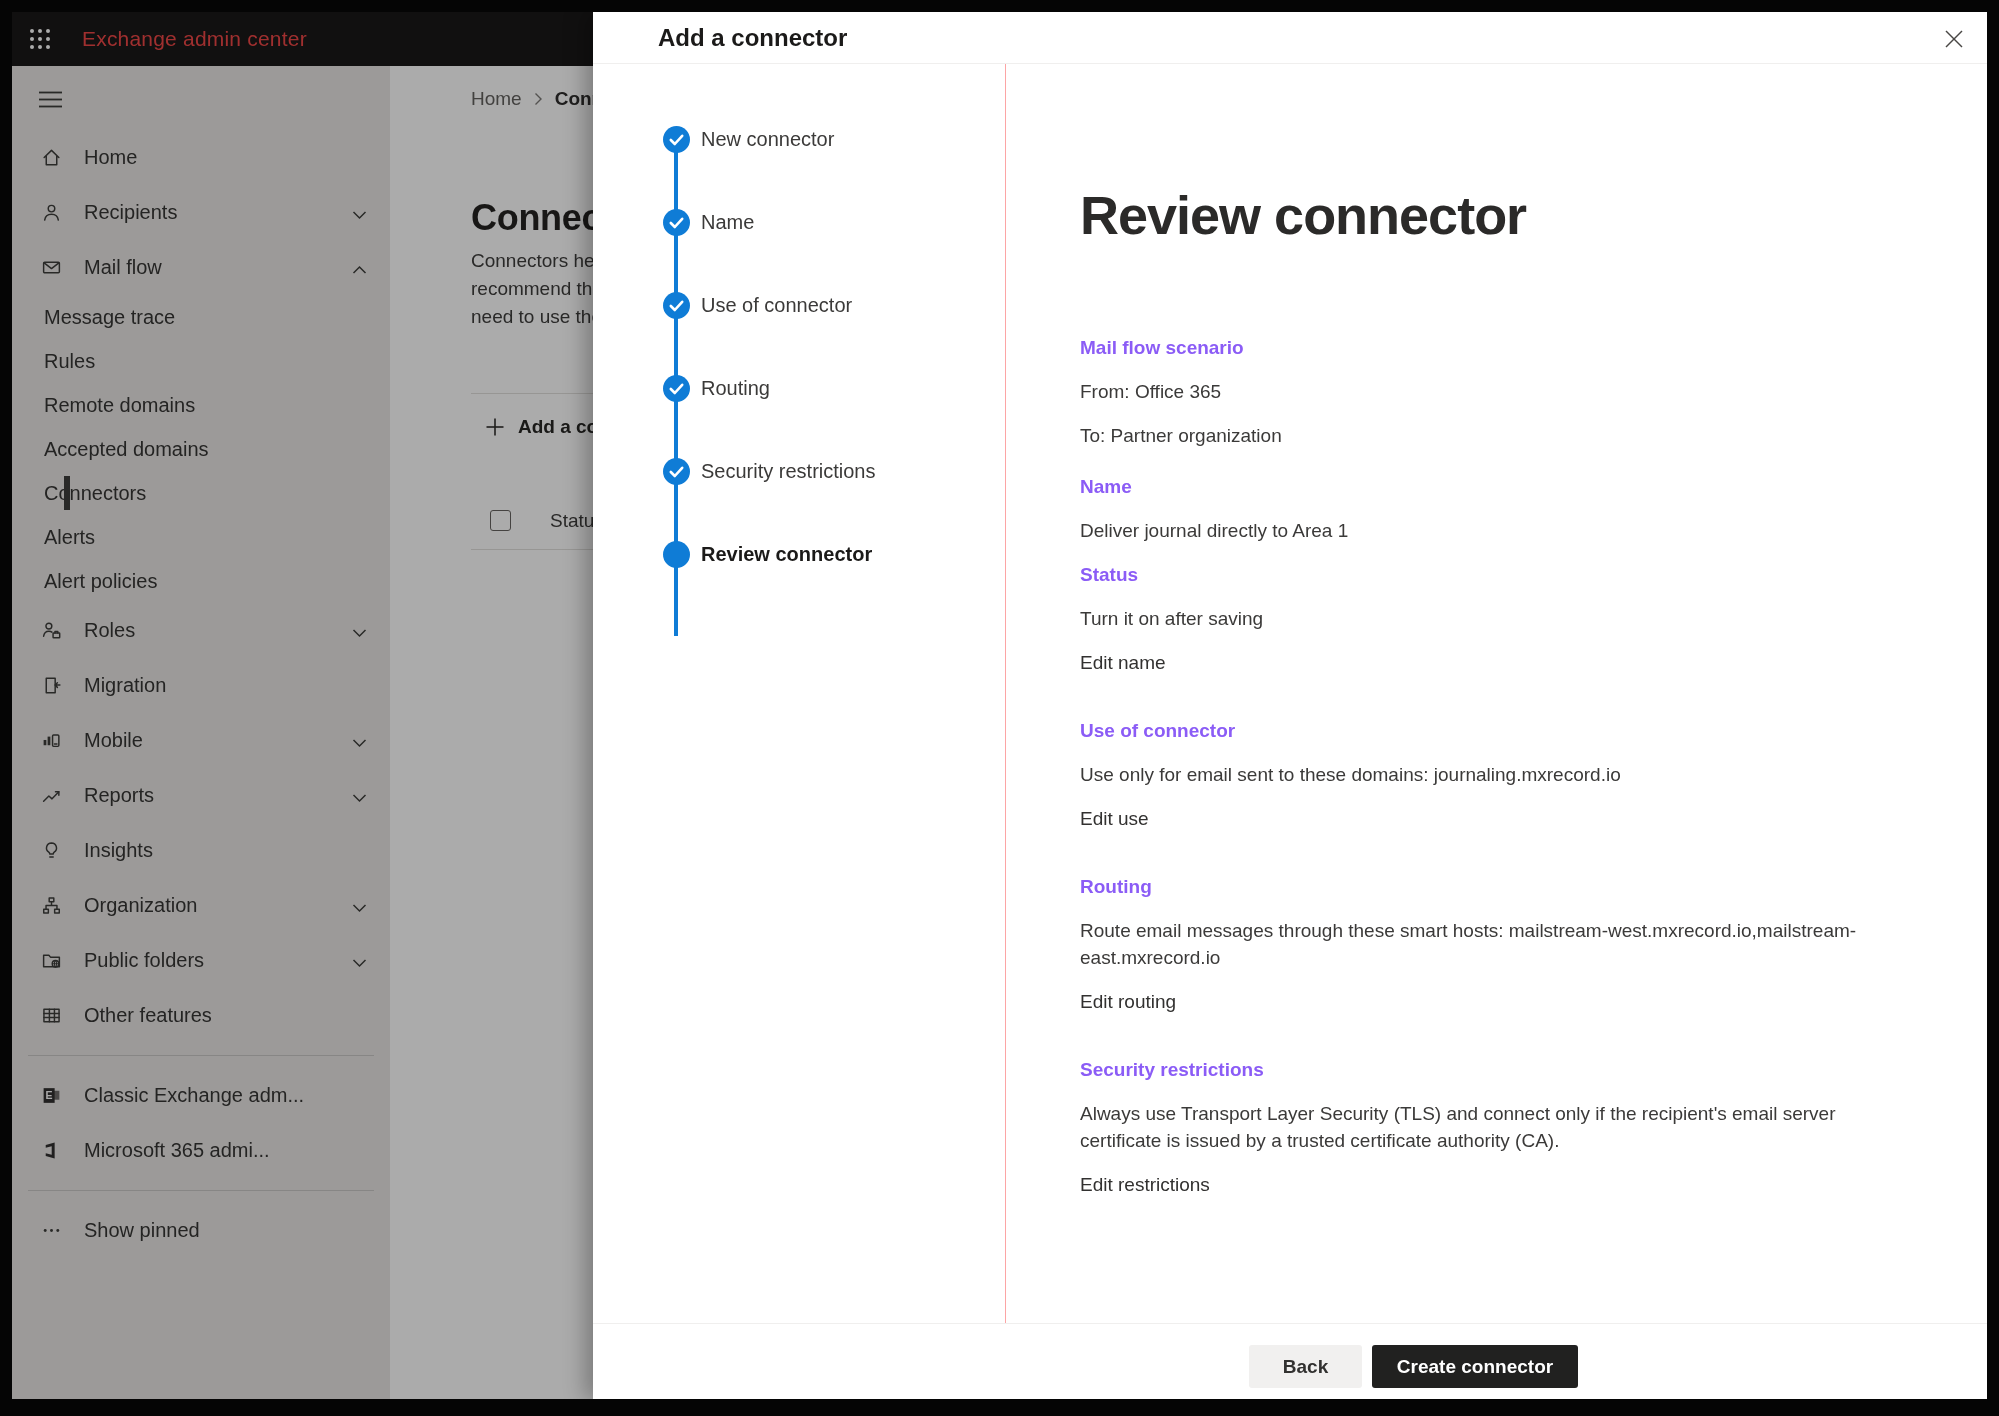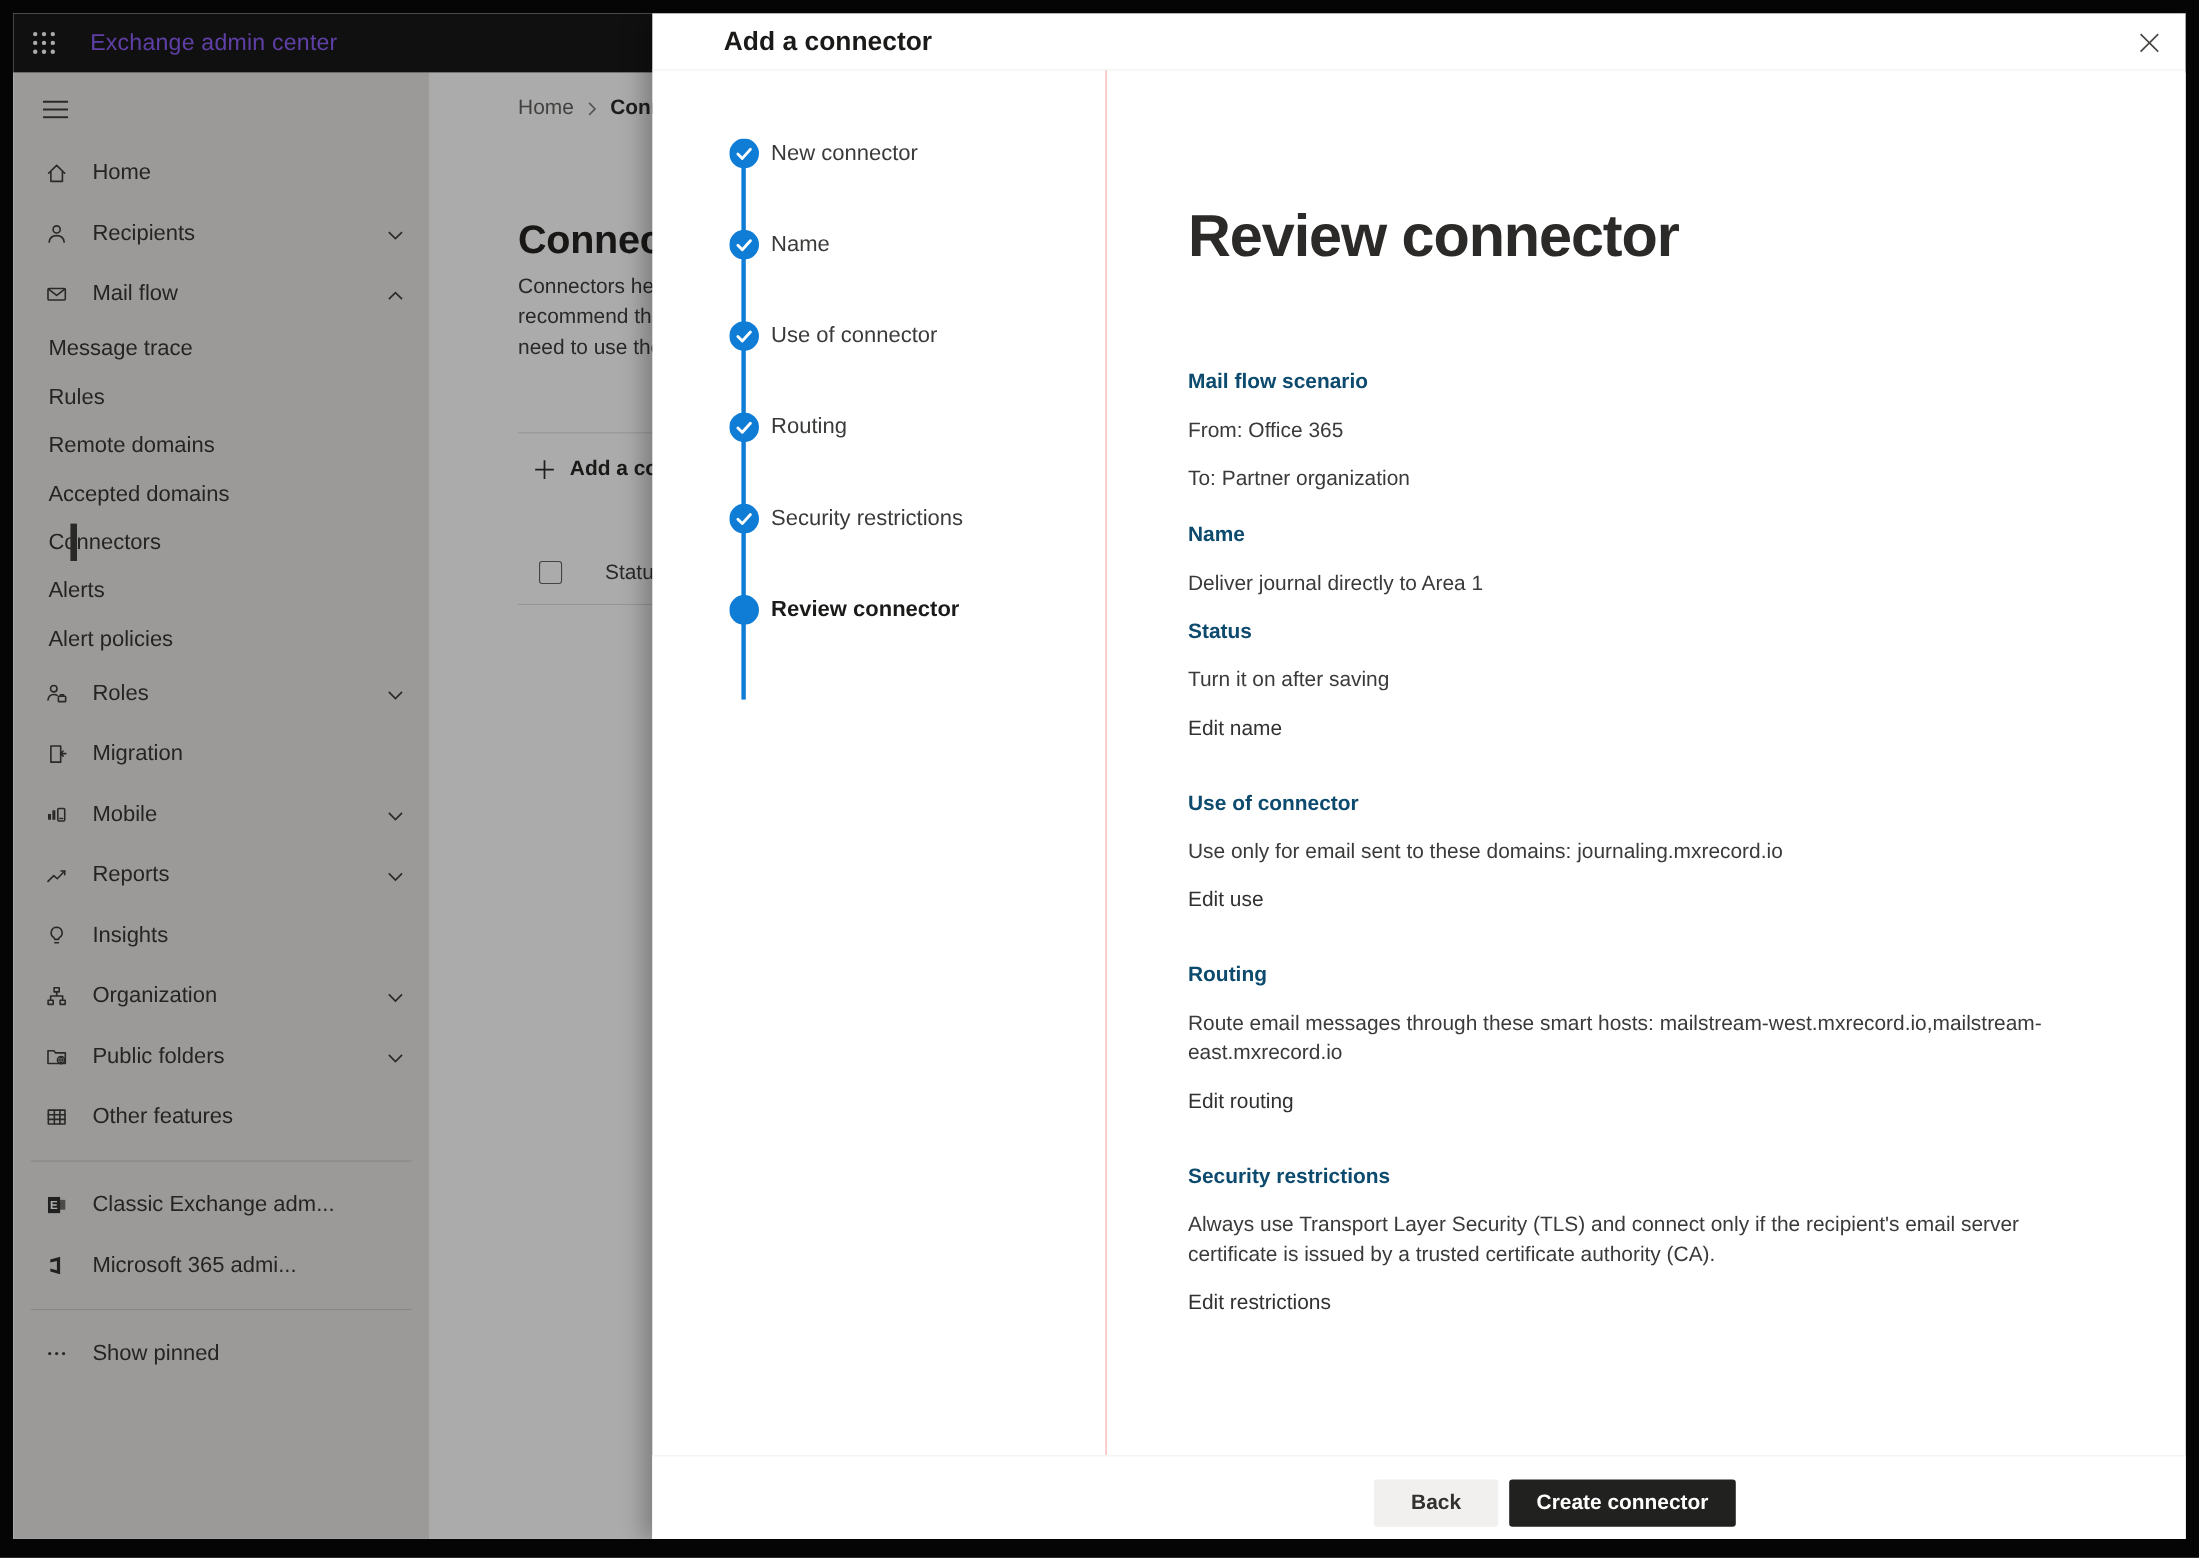--- a/index.html
+++ b/index.html
@@ -2,21 +2,21 @@
 <html style="--accent: #0f7cd6;"><head>
 <meta charset="utf-8">
 <style>
   * { margin:0; padding:0; box-sizing:border-box; }
   html,body { width:1999px; height:1416px; background:#050505; font-family:"Liberation Sans","DejaVu Sans",sans-serif; }
   .app { position:absolute; left:12px; top:12px; width:1975px; height:1387px; background:#ffffff; overflow:hidden; }
 
   
   .topbar { position:absolute; left:0; top:0; width:100%; height:54px; background:#161514; display:flex; align-items:center; z-index:1; }
   .waffle { width:56px; height:54px; background:transparent; border:none; display:flex; align-items:center; justify-content:center; cursor:pointer; }
-  .topbar-title { color:#8b5cf6; font-size:21px; letter-spacing:.2px; margin-left:14px; }
+  .topbar-title { color:#ef4444; font-size:21px; letter-spacing:.2px; margin-left:14px; }
 
   
   .sidebar { position:absolute; left:0; top:54px; width:378px; bottom:0; background:#e8e6e4; padding-top:10px; overflow:hidden; z-index:1; }
   .hamburger { height:46px; width:100%; border:none; background:transparent; display:flex; align-items:center; padding-left:27px; cursor:pointer; }
   .nav-spacer { height:8px; }
   .nav-row { height:55px; display:flex; align-items:center; padding-left:29px; position:relative; font-size:20px; color:#333231; cursor:pointer; }
   .nav-row .nico { width:21px; height:21px; margin-right:22px; flex:none; display:flex; align-items:center; }
   .nav-row.sub { height:44px; padding-left:32px; }
   .nav-row.sub.selected::before { content:''; position:absolute; left:52px; top:5px; bottom:5px; width:6px; background:#3a3a39; }
   .nav-chev { position:absolute; right:23px; top:50%; transform:translateY(-50%); }
@@ -49,21 +49,21 @@
   .steps-line { position:absolute; left:81px; top:76px; width:4px; height:496px; background:var(--accent,#0f7cd6); }
   .step { position:relative; height:83px; display:flex; align-items:flex-start; gap:11px; }
   .step-bullet { width:27px; height:27px; flex:none; }
   .step-label { font-size:20px; line-height:27px; color:#3b3a39; }
   .step.current .step-label { font-weight:700; color:#1b1a19; }
 
   .review { position:absolute; left:414px; top:52px; right:0; bottom:76px; padding:120px 0 0 73px; overflow:hidden; }
   .rv-title { font-size:54px; line-height:62px; font-weight:700; color:#2b2a29; letter-spacing:-1px; margin:0 0 88px; }
   .rv-body { width:778px; }
   .rv-section { margin-bottom:24px; }
-  .rv-h { font-size:19px; line-height:27px; font-weight:700; color:#0c4a6e; margin:0 0 17px; }
+  .rv-h { font-size:19px; line-height:27px; font-weight:700; color:#8b5cf6; margin:0 0 17px; }
   .rv-t { font-size:19px; line-height:27px; color:#3b3a39; margin:0 0 17px; }
   .rv-link { display:inline-block; font-size:19px; line-height:27px; color:#323130; margin:0 0 17px; cursor:pointer;text-align:right; }
 
   .modal-foot { position:absolute; left:0; bottom:0; right:0; height:76px; border-top:1px solid #f0efee; background:#fff; }
   .btn { position:absolute; top:21px; height:43px; border:none; border-radius:3px; font-size:19px; font-weight:600; font-family:inherit; cursor:pointer; }
   .btn.back { left:656px; width:113px; background:#f1f0ef; color:#323130; }
   .btn.primary { left:779px; width:206px; background:#212120; color:#ffffff; }
 </style>
 </head>
 <body>

